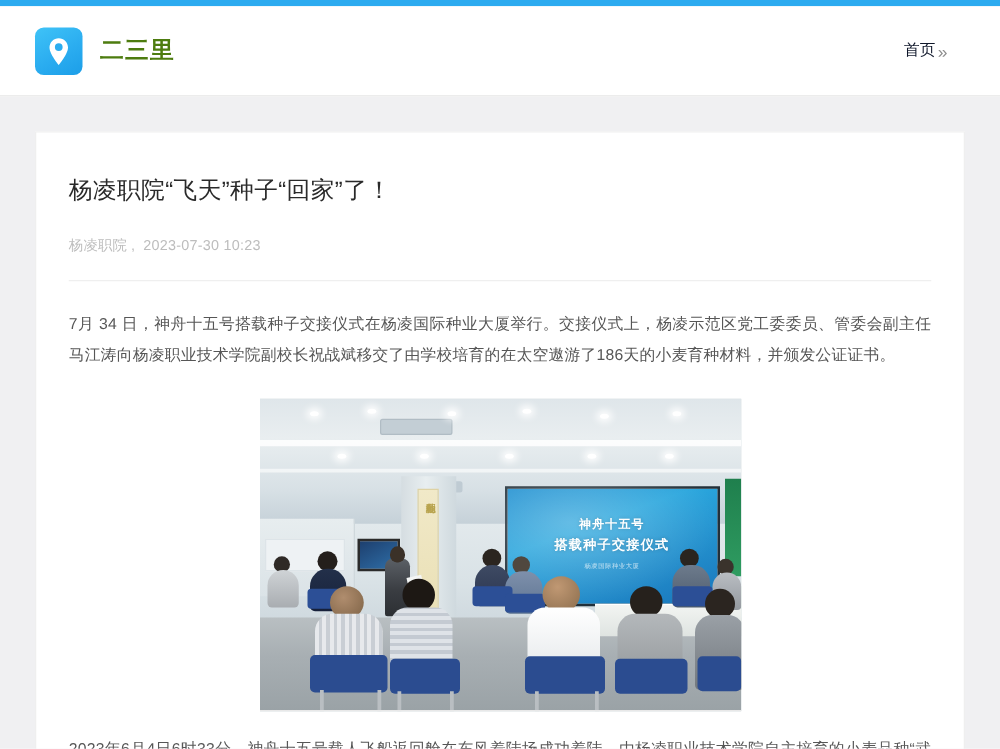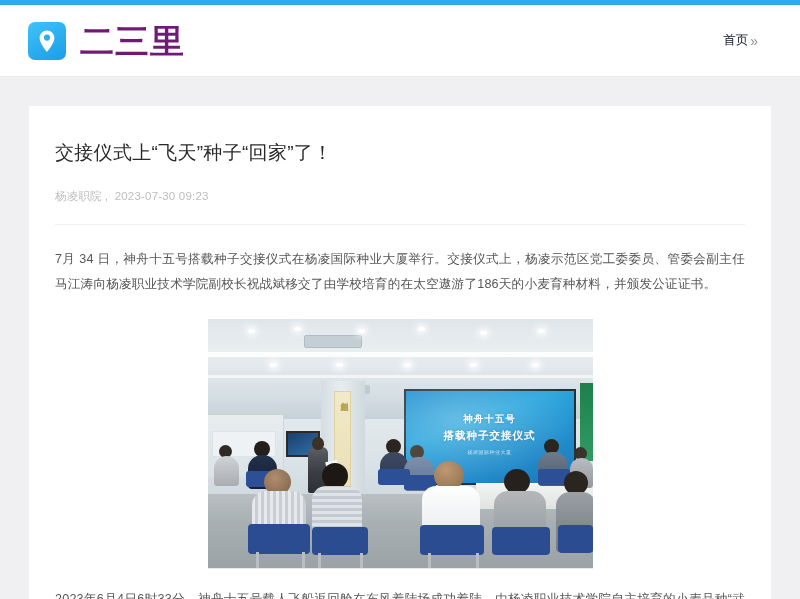--- a/index.html
+++ b/index.html
@@ -41,23 +41,23 @@
     height: 38px;
     border-radius: 7px;
     background: linear-gradient(150deg, #3fc3f7 0%, #2badf0 55%, #1c9ee8 100%);
     display: flex;
     align-items: center;
     justify-content: center;
     flex: 0 0 auto;
   }
   .logo-mark svg { display: block; }
   .brand-name {
-    font-size: 34px;
+    font-size: 19px;
     font-weight: bold;
-    color: #701a75;
+    color: #4d7c0f;
     letter-spacing: 1px;
     line-height: 1;
   }
   .header-nav {
     margin-left: auto;
     display: flex;
     align-items: center;
     gap: 2px;
     color: #6b6b6b;
     font-size: 12.5px;
@@ -267,25 +267,25 @@
   </div>
   <div class="header-nav">
     <span class="nav-label">首页</span>
     <span class="chev">»</span>
   </div>
 </div>
 
 <div class="page-wrap">
   <div class="article-card">
 
-    <h1 class="article-title">交接仪式上“飞天”种子“回家”了！</h1>
+    <h1 class="article-title">杨凌职院“飞天”种子“回家”了！</h1>
 
     <div class="article-meta">
       <span>杨凌职院</span><span class="meta-sep">,</span>
-      <span>2023-07-30 09:23</span>
+      <span>2023-07-30 10:23</span>
     </div>
 
     <div class="meta-divider"></div>
 
     <div class="article-body">
 
       <p>7月 34 日，神舟十五号搭载种子交接仪式在杨凌国际种业大厦举行。交接仪式上，杨凌示范区党工委委员、管委会副主任马江涛向杨凌职业技术学院副校长祝战斌移交了由学校培育的在太空遨游了186天的小麦育种材料，并颁发公证证书。</p>
 
       <div class="figure">
         <div class="photo">

